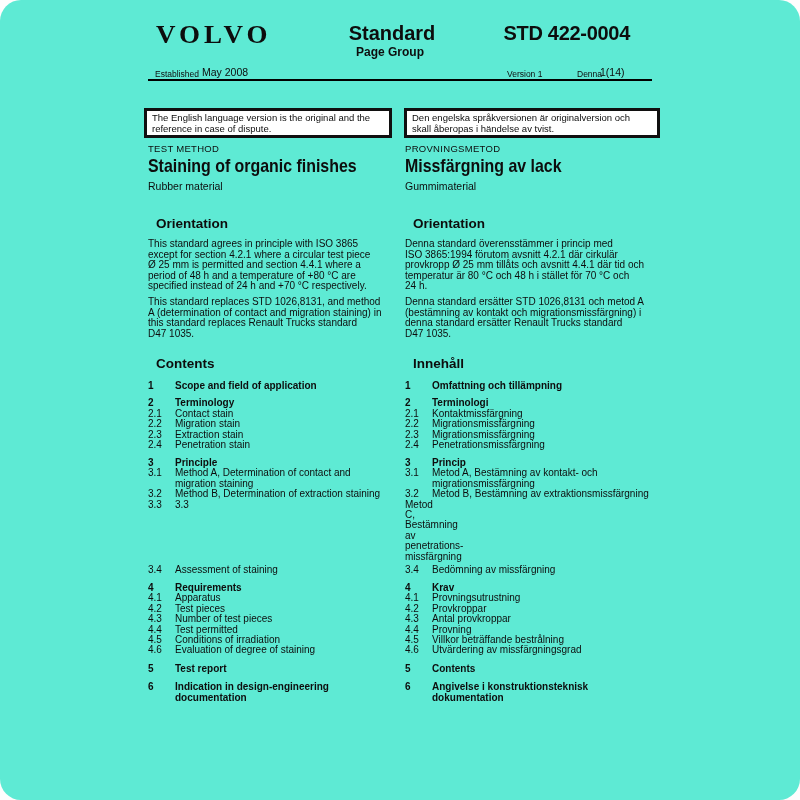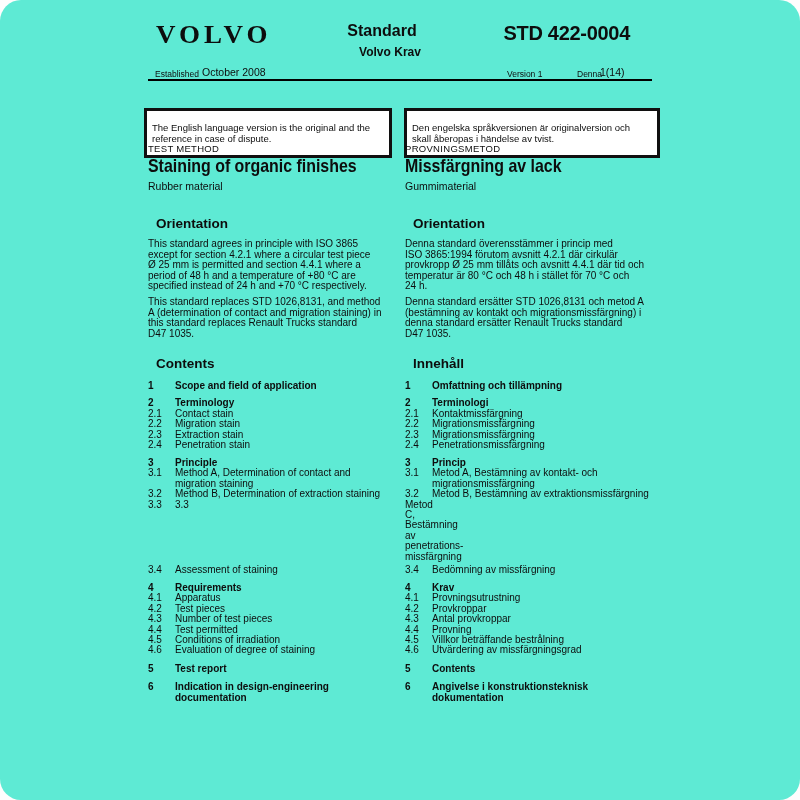--- a/index.html
+++ b/index.html
@@ -5,32 +5,32 @@
   html,body{margin:0;padding:0;background:#fdfdfd;}
   .page{position:relative;width:800px;height:800px;background:#5eead4;color:#0d0d0d;
         font-family:"Liberation Sans","DejaVu Sans",sans-serif;overflow:hidden;border-radius:21px;}
   .abs{position:absolute;}
   .pre{white-space:pre-line;}
   .b{font-weight:bold;}
 
   
   .logo{left:156px;top:20px;font-family:"Liberation Serif","DejaVu Serif",serif;
         font-weight:bold;font-size:27px;letter-spacing:4px;transform:scaleY(0.95);transform-origin:left top;}
-  .doc-type{left:312px;top:22px;width:140px;text-align:center;font-size:16px;font-weight:bold;}
+  .doc-type{left:322px;top:22px;width:140px;text-align:center;font-size:20px;font-weight:bold;}
   .org{left:320px;top:45px;width:140px;text-align:center;font-size:12px;font-weight:bold;}
   .doc-number{left:480px;top:22px;width:150px;text-align:right;font-size:20px;font-weight:bold;letter-spacing:-0.3px;}
   .est-label{left:155px;top:69px;font-size:8.5px;}
   .est-value{left:202px;top:66px;font-size:10.5px;}
   .version{left:507px;top:69px;font-size:8.5px;}
   .page-label{left:577px;top:69px;font-size:8.5px;}
   .page-value{left:600px;top:66px;font-size:10.5px;}
   .rule{left:148px;top:79px;width:504px;height:2px;background:#000;}
 
   
-  .notice{top:108px;border:3px solid #101010;padding:11px 5px;font-size:9.5px;line-height:11px;background:#fff;}
+  .notice{top:108px;border:3px solid #101010;padding:1px 5px;font-size:9.5px;line-height:11px;background:#fff;}
   .notice.en{left:144px;width:232px;}
   .notice.sv{left:404px;width:240px;}
 
   
   .category{top:143px;font-size:9.5px;letter-spacing:0.3px;}
   .title{top:155px;font-size:18.5px;font-weight:bold;transform:scaleX(0.86);transform-origin:left top;white-space:nowrap;}
   .subtitle{top:180px;font-size:10.5px;}
   .col-en{left:148px;}
   .col-sv{left:405px;}
 
@@ -49,24 +49,24 @@
   .g8{margin-top:8px;}
   .g3{margin-top:3px;}
 </style>
 </head>
 <body>
 
 <div class="page">
 
   <div class="abs logo">VOLVO</div>
   <div class="abs doc-type">Standard</div>
-  <div class="abs org">Volvo Krav</div>
+  <div class="abs org">Page Group</div>
   <div class="abs doc-number">STD 422-0004</div>
   <div class="abs est-label">Established</div>
-  <div class="abs est-value">October 2008</div>
+  <div class="abs est-value">May 2008</div>
   <div class="abs version">Version 1</div>
   <div class="abs page-label">Denna</div>
   <div class="abs page-value">1(14)</div>
   <div class="abs rule"></div>
 
   <div class="abs notice en pre">The English language version is the original and the
 reference in case of dispute.</div>
   <div class="abs notice sv pre">Den engelska språkversionen är originalversion och
 skall åberopas i händelse av tvist.</div>
 

